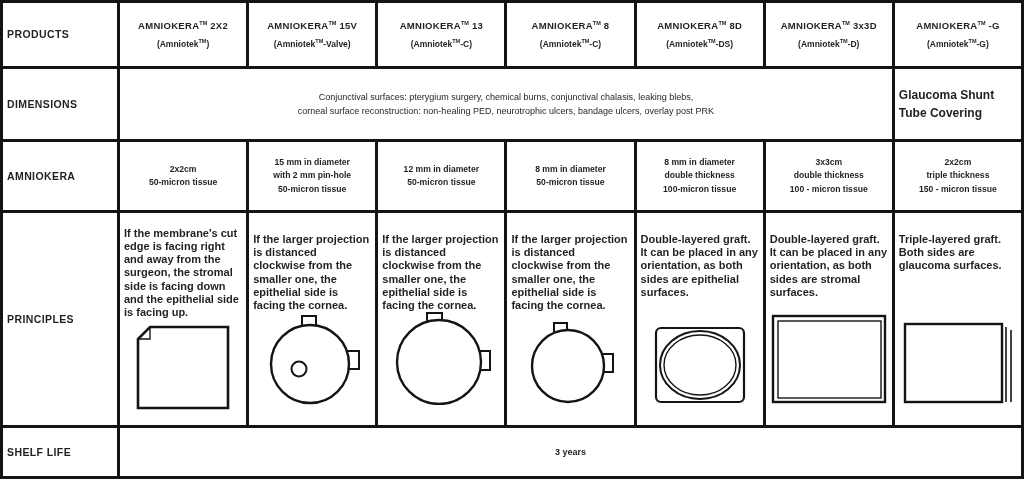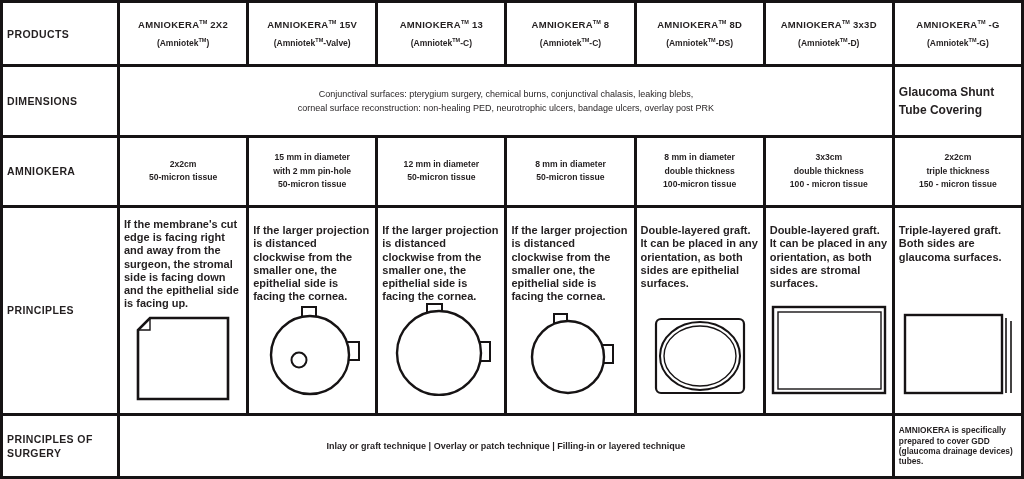--- a/index.html
+++ b/index.html
@@ -181,20 +181,19 @@
       <div class="diag">
         <svg width="112" height="84" viewBox="0 0 112 84">
           <rect x="3" y="3" width="97" height="78" fill="#fff" stroke="#161314" stroke-width="2.4"></rect>
           <line x1="104" y1="6" x2="104" y2="81" stroke="#161314" stroke-width="1.6"></line>
           <line x1="109" y1="9" x2="109" y2="81" stroke="#161314" stroke-width="1.6"></line>
         </svg>
       </div>
     </td>
   </tr>
 
-  <tr style="height:58px">
-    <td class="rowlabel">PRINCIPLES OF SURGERY</td>
-    <td class="pr-main" colspan="6">Inlay or graft technique | Overlay or patch technique | Filling-in or layered technique</td>
-    <td class="pr-g">AMNIOKERA is specifically prepared to cover GDD (glaucoma drainage devices) tubes.</td>
+
+  <tr style="height:46px">
+    <td class="rowlabel">SHELF LIFE</td>
+    <td class="shelf" colspan="7">3 years</td>
   </tr>
-
 </tbody>
   </table>
 
 </body></html>

